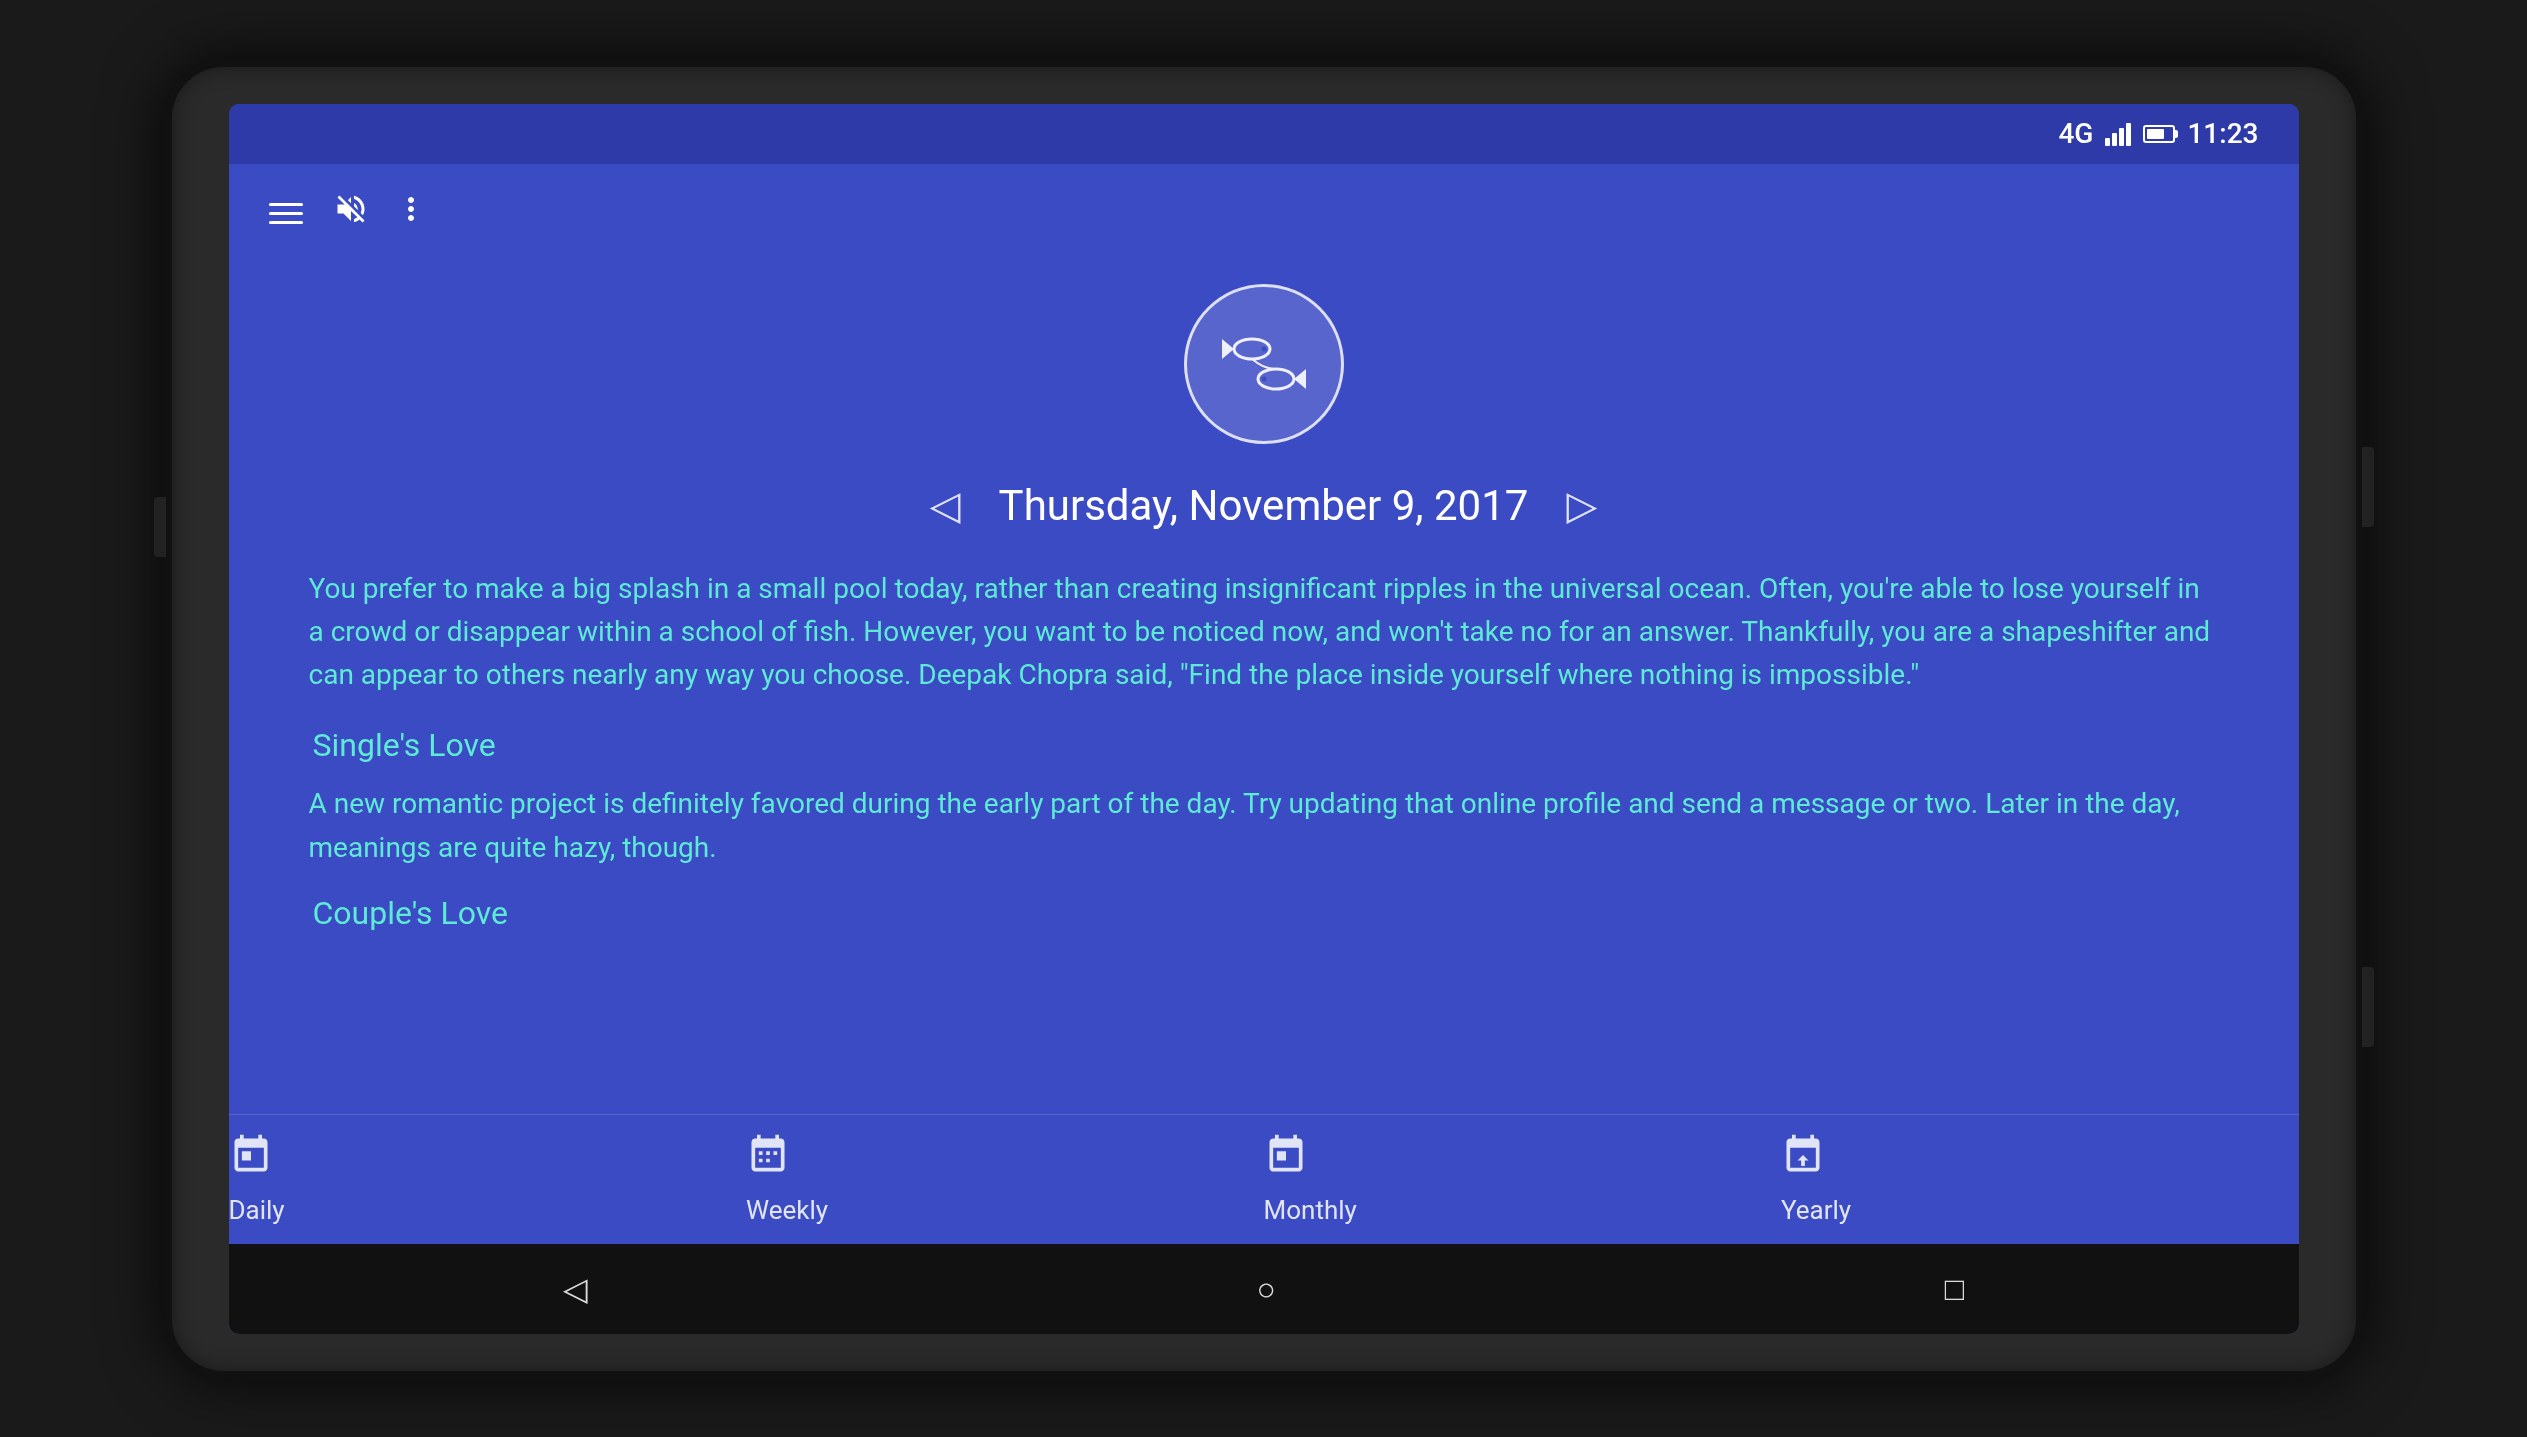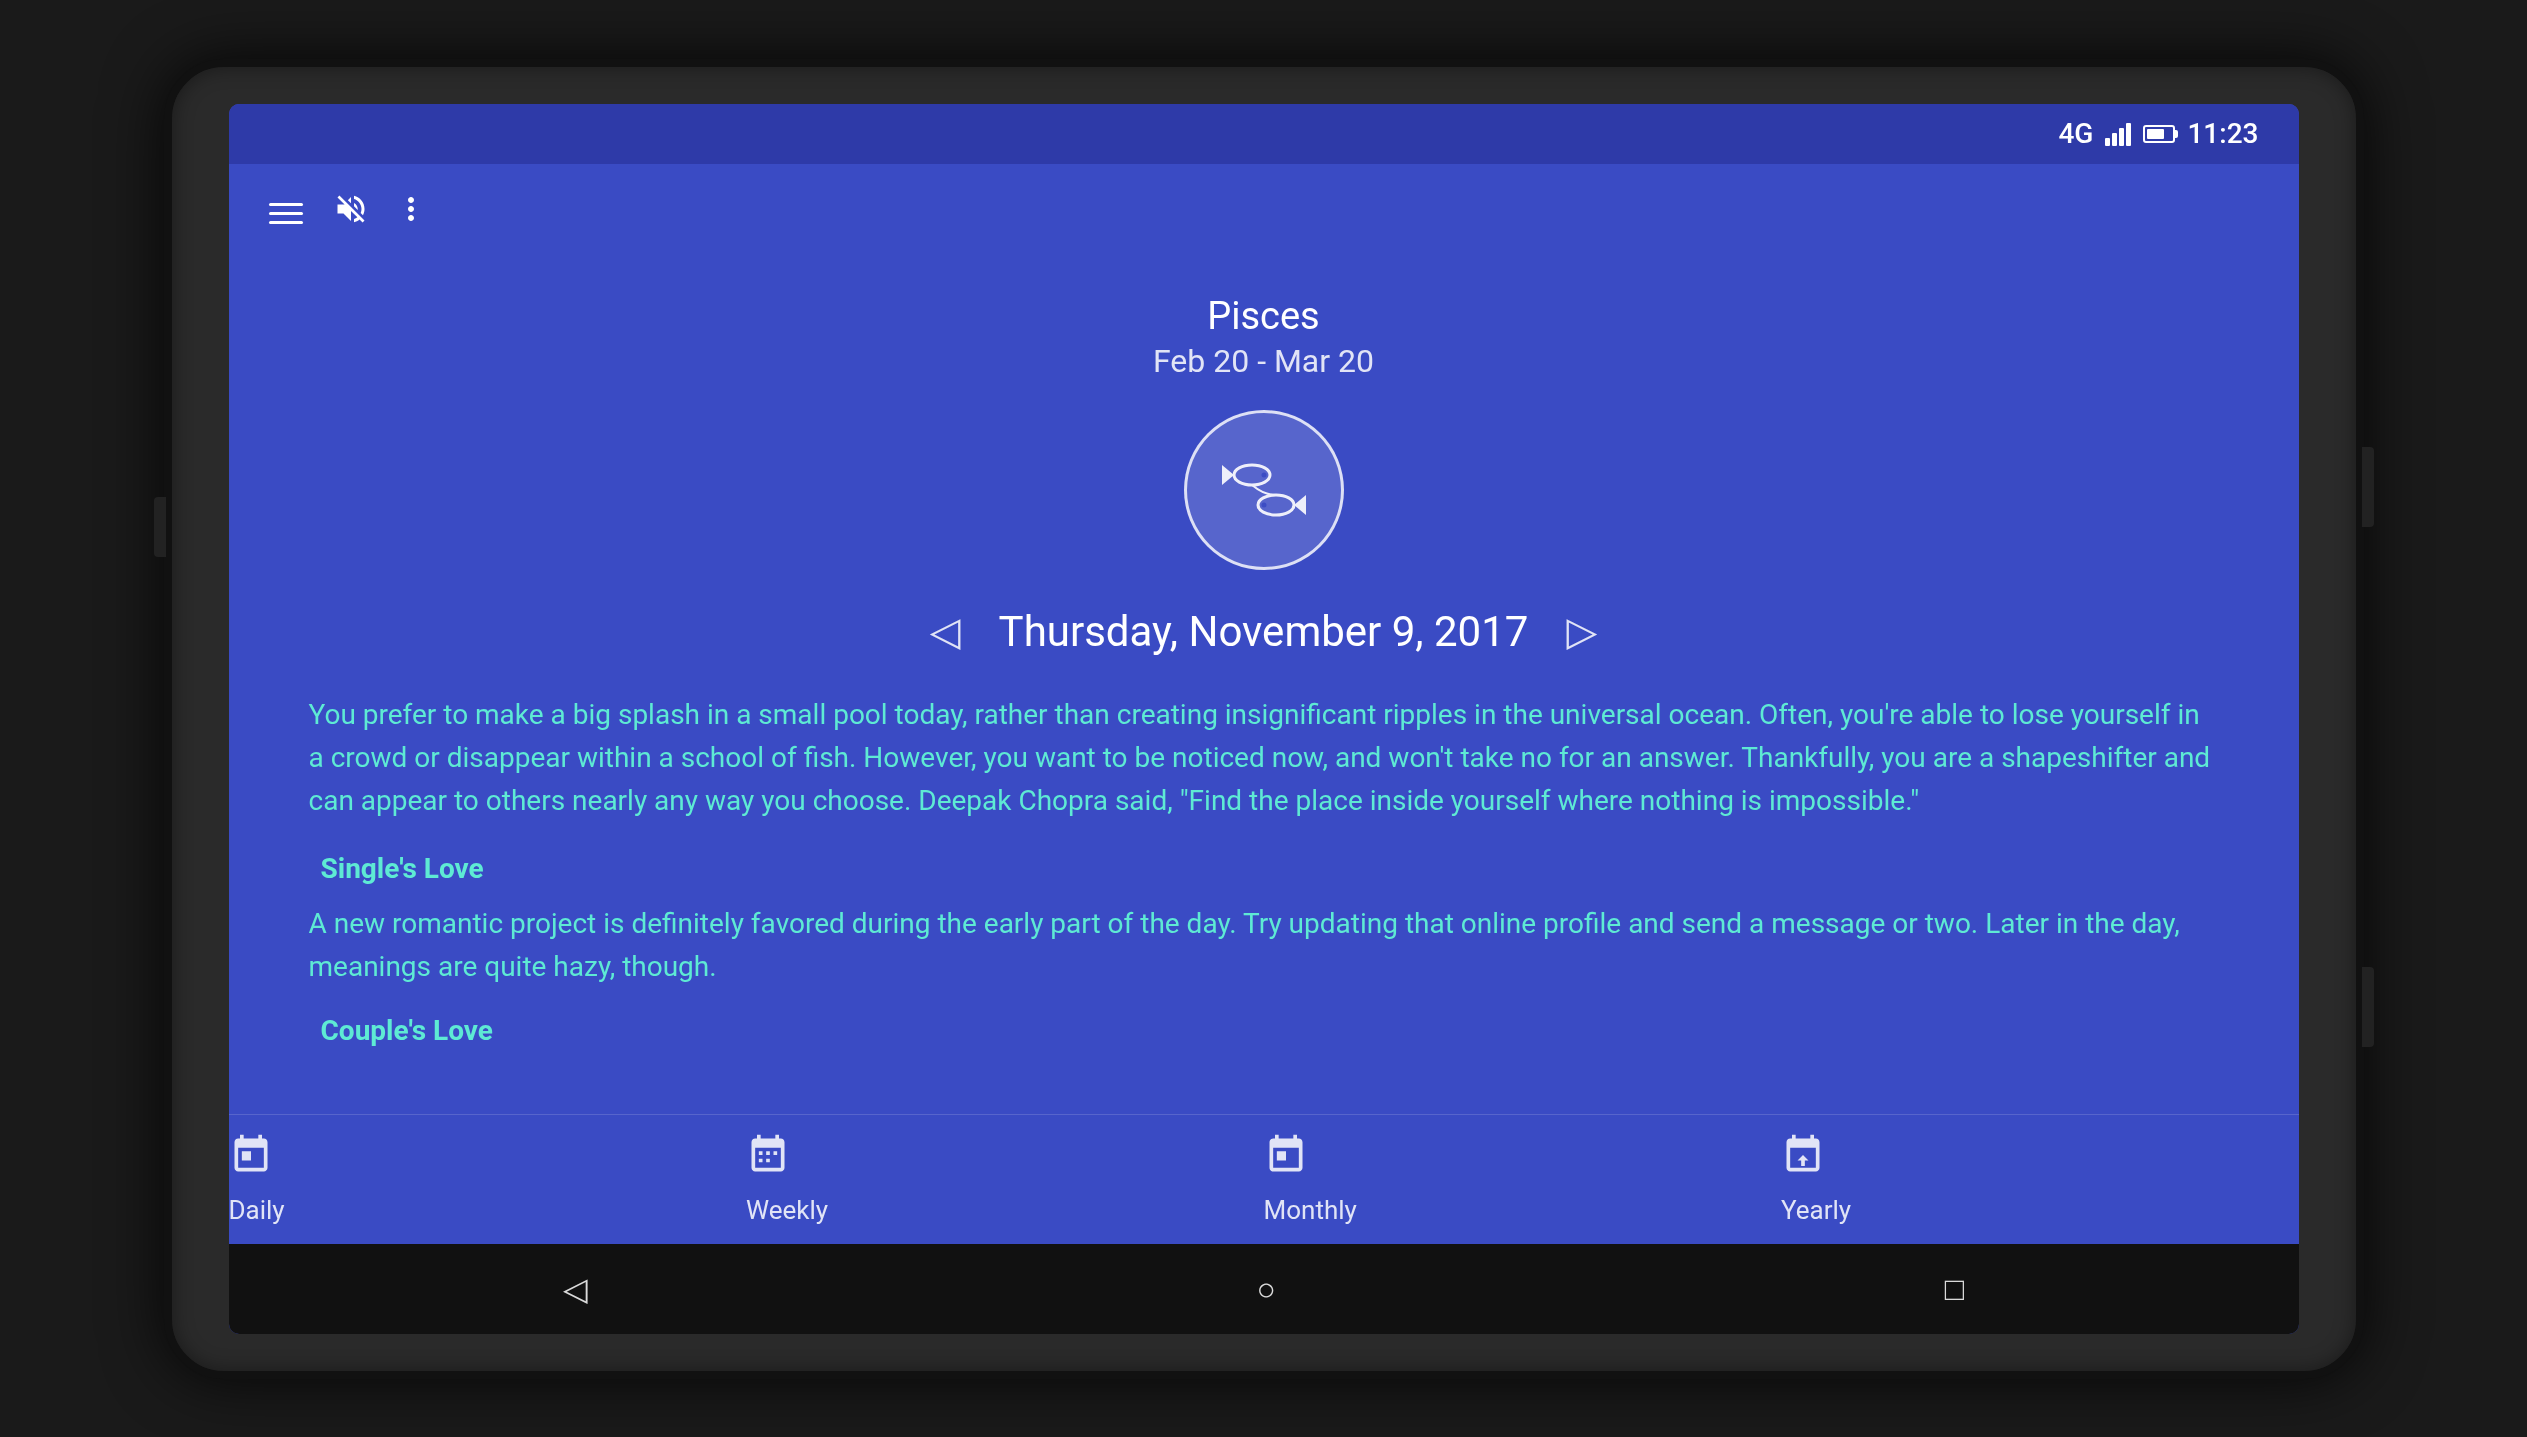--- a/index.html
+++ b/index.html
@@ -259,23 +259,23 @@
       color: #5eead4;
       font-size: 28px;
       line-height: 1.55;
     }
 
     .horoscope-body {
       margin-bottom: 24px;
     }
 
     .section-title {
-      font-size: 28px;
-      font-weight: 700;
-      margin: 20px 12px 12px;
+      font-size: 32px;
+      font-weight: 400;
+      margin: 20px 4px 12px;
     }
 
     .section-body {
       font-size: 28px;
       line-height: 1.55;
     }
 
     
     .bottom-nav {
       height: 130px;
@@ -364,24 +364,20 @@
         <div class="action-icon">
           <svg width="36" height="36" viewBox="0 0 24 24" fill="white">
             <path d="M12 8c1.1 0 2-.9 2-2s-.9-2-2-2-2 .9-2 2 .9 2 2 2zm0 2c-1.1 0-2 .9-2 2s.9 2 2 2 2-.9 2-2-.9-2-2-2zm0 6c-1.1 0-2 .9-2 2s.9 2 2 2 2-.9 2-2-.9-2-2-2z"></path>
           </svg>
         </div>
       </div>
     </div>
 
     <div class="content">
 
-      <div class="sign-header">
-        <div class="sign-name">Pisces</div>
-        <div class="sign-dates">Feb 20 - Mar 20</div>
-      </div>
 
       <div class="sign-symbol-container">
         <div class="sign-symbol-circle">
 
           <svg class="pisces-svg" viewBox="0 0 100 100" fill="white">
 
             <g opacity="0.9">
 
               <ellipse cx="38" cy="35" rx="18" ry="10" fill="none" stroke="white" stroke-width="3"></ellipse>
               <path d="M20,35 L8,25 L8,45 Z" fill="white"></path>

